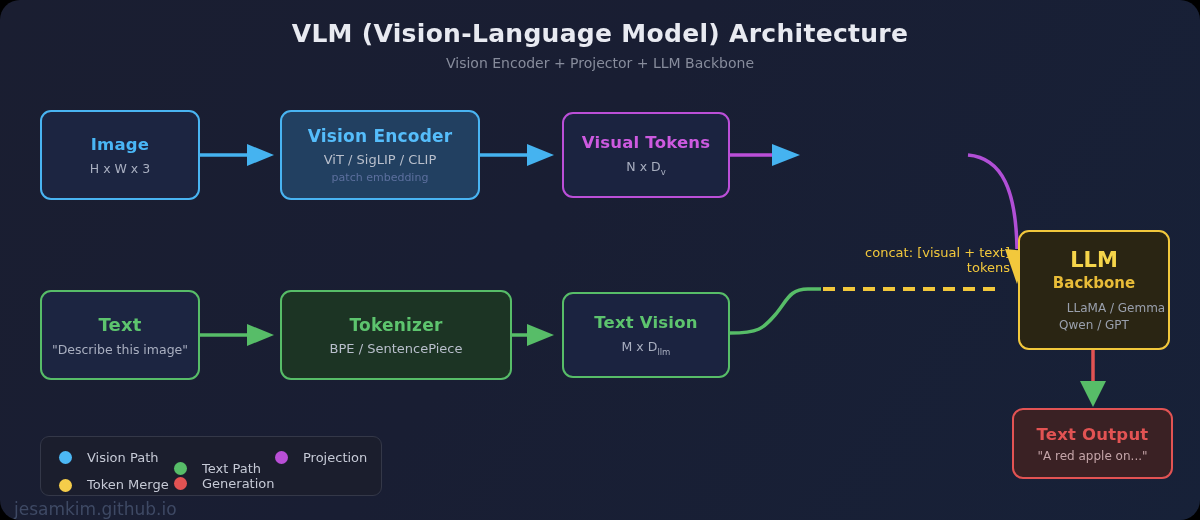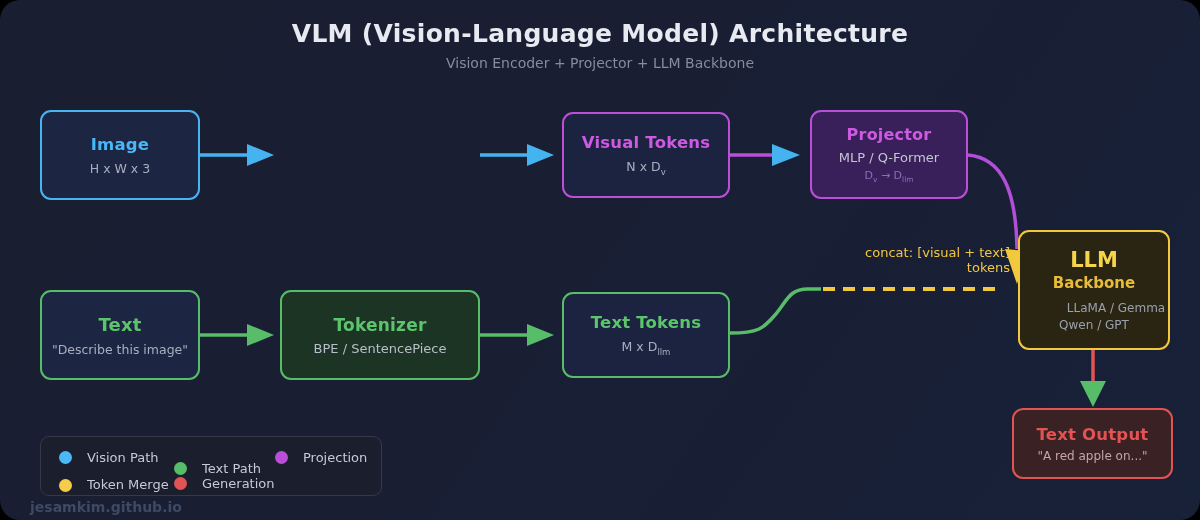--- a/index.html
+++ b/index.html
@@ -30,21 +30,21 @@
   .nd-ve .s{color:#b9bfcc;font-size:13px;margin-top:6px;}
   .nd-ve .n{color:#5c6f9e;}
   .nd-vt{left:562px;top:112px;width:168px;height:86px;background:#1b2340;border-color:#bb4fd8;}
   .nd-vt .t{font-size:16.5px;color:#cd5ae0;}
   .nd-proj{left:810px;top:110px;width:158px;height:89px;background:#39205a;border-color:#bb4fd8;}
   .nd-proj .t{font-size:16px;color:#cd5ae0;}
   .nd-proj .s{color:#c3c7d1;font-size:13px;margin-top:6px;}
   .nd-proj .n{color:#8d6cb5;}
   .nd-text{left:40px;top:290px;width:160px;height:90px;background:#1c2541;border-color:#57bd68;}
   .nd-text .t{font-size:18px;color:#5dc46e;}
-  .nd-tok{left:280px;top:290px;width:200px;height:90px;background:#1c3424;border-color:#57bd68;}
+  .nd-tok{left:280px;top:290px;width:232px;height:90px;background:#1c3424;border-color:#57bd68;}
   .nd-tok .t{font-size:17px;color:#5dc46e;}
   .nd-tok .s{color:#b9bfcc;font-size:13px;margin-top:6px;}
   .nd-tt{left:562px;top:292px;width:168px;height:86px;background:#1b2340;border-color:#57bd68;}
   .nd-tt .t{font-size:16.5px;color:#5dc46e;}
   .nd-llm{left:1018px;top:230px;width:152px;height:120px;background:#2a2513;border-color:#f2c83c;}
   .nd-llm .t1{font-size:21px;font-weight:600;color:#f5d54a;}
   .nd-llm .t2{font-size:15px;font-weight:600;color:#e8bc38;margin-top:2px;}
   .nd-llm .s1{margin-top:9px;font-size:12px;color:#9aa0ad;padding-left:44px;}
   .nd-llm .s2{margin-top:3px;font-size:12px;color:#9aa0ad;}
   .nd-out{left:1012px;top:408px;width:161px;height:71px;background:#3a2124;border-color:#e25353;}
@@ -53,21 +53,21 @@
   .concat{left:818px;top:245px;width:192px;text-align:right;font-size:13px;color:#f2c83c;}
   .legend{
     left:40px;top:436px;width:340px;height:58px;background:#1b1e2d;
     border:1px solid #343848;border-radius:9px;
   }
   .lg-item{position:absolute;display:flex;align-items:center;gap:15px;height:18px;}
   .lg-dot{width:13px;height:13px;border-radius:50%;flex:0 0 auto;}
   .lg-label{font-size:13px;color:#c6cad6;white-space:nowrap;}
   .lg-1{left:18px;top:11px;} .lg-2{left:133px;top:22px;} .lg-3{left:234px;top:11px;}
   .lg-4{left:18px;top:37px;align-items:flex-end;} .lg-5{left:133px;top:37px;}
-  .footer{left:30px;top:499px;font-size:14px;color:#3e4964;font-weight:bold;}
+  .footer{left:14px;top:499px;font-size:17px;color:#3e4964;}
 </style>
 </head>
 <body>
 
 <div class="canvas">
 
   <div class="abs title">VLM (Vision-Language Model) Architecture</div>
   <div class="abs subtitle">Vision Encoder + Projector + LLM Backbone</div>
 
   <svg class="wires" width="1200" height="520" viewBox="0 0 1200 520">
@@ -105,44 +105,44 @@
       <line x1="1093" y1="350" x2="1093" y2="383" stroke="#e25353" stroke-width="3.5"></line>
       <polygon points="1080,381 1106,381 1093,407" fill="#57bd68"></polygon>
     </g>
   </svg>
 
   <div class="node nd-image">
     <div class="t">Image</div>
     <div class="s">H x W x 3</div>
   </div>
 
+  <div class="node nd-ve">
+    <div class="t">Vision Encoder</div>
+    <div class="s">ViT / SigLIP / CLIP</div>
+    <div class="n">patch embedding</div>
+  </div>
 
   <div class="node nd-vt">
     <div class="t">Visual Tokens</div>
     <div class="s"><span>N x D</span><sub>v</sub></div>
   </div>
 
-  <div class="node nd-proj">
-    <div class="t">Projector</div>
-    <div class="s">MLP / Q-Former</div>
-    <div class="n"><span>D</span><sub>v</sub><span> → D</span><sub>llm</sub></div>
-  </div>
 
   <div class="node nd-text">
     <div class="t">Text</div>
     <div class="s">"Describe this image"</div>
   </div>
 
   <div class="node nd-tok">
     <div class="t">Tokenizer</div>
     <div class="s">BPE / SentencePiece</div>
   </div>
 
   <div class="node nd-tt">
-    <div class="t">Text Tokens</div>
+    <div class="t">Text Vision</div>
     <div class="s"><span>M x D</span><sub>llm</sub></div>
   </div>
 
   <div class="node nd-llm">
     <div class="t1">LLM</div>
     <div class="t2">Backbone</div>
     <div class="s1">LLaMA / Gemma</div>
     <div class="s2">Qwen / GPT</div>
   </div>
 

